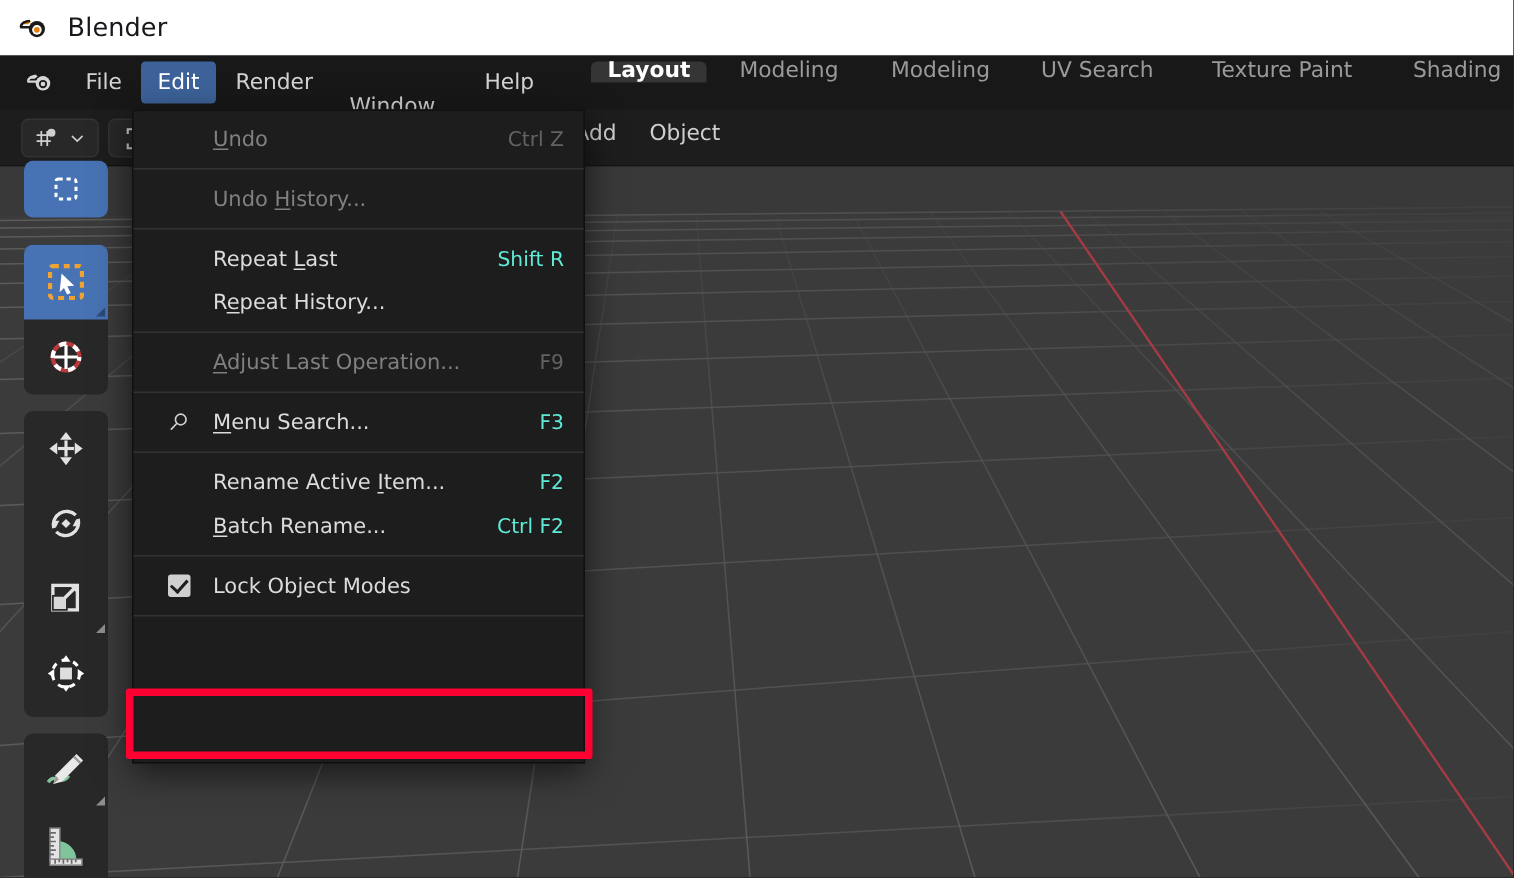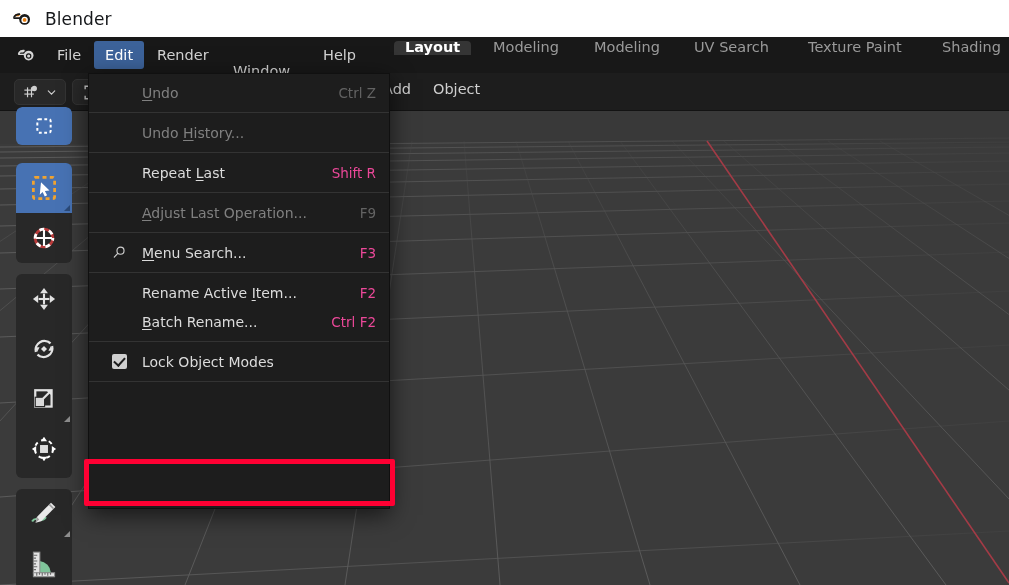--- a/index.html
+++ b/index.html
@@ -106,21 +106,21 @@
   .mi-icon {
     position:absolute; left:17px; top:0; height:29px; width:22px;
     display:flex; align-items:center; justify-content:center;
   }
   .mi-label {
     position:absolute; left:51px; font-size:14px; color:#dcdcdc;
     white-space:nowrap;
   }
   .mi-label u { text-decoration:underline; text-underline-offset:2px; }
   .mi-key {
-    position:absolute; right:11px; font-size:13.5px; color:#ec4899;
+    position:absolute; right:11px; font-size:13.5px; color:#5eead4;
     white-space:nowrap;
   }
   .mi.disabled .mi-label { color:#808080; }
   .mi.disabled .mi-key { color:#636363; }
   .mi.hl { background:#4772b3; }
   .mi.hl .mi-label { color:#ffffff; }
   .mi-sep { height:1px; background:#333333; margin:5px 0; }
 
   .cbox {
     width:15px; height:15px; background:#cfcfcf;
@@ -401,20 +401,23 @@
       </div>
       <div class="mi-sep"></div>
       <div class="mi disabled">
         <span class="mi-label">Undo <u>H</u>istory...</span>
       </div>
       <div class="mi-sep"></div>
       <div class="mi">
         <span class="mi-label">Repeat <u>L</u>ast</span>
         <span class="mi-key">Shift R</span>
       </div>
+      <div class="mi">
+        <span class="mi-label">R<u>e</u>peat History...</span>
+      </div>
       <div class="mi-sep"></div>
       <div class="mi disabled">
         <span class="mi-label"><u>A</u>djust Last Operation...</span>
         <span class="mi-key">F9</span>
       </div>
       <div class="mi-sep"></div>
       <div class="mi">
         <span class="mi-icon">
           <svg viewBox="0 0 24 24" width="17" height="17">
             <circle cx="13.4" cy="9.4" r="5.0" fill="none" stroke="#cfcfcf" stroke-width="1.6"></circle>

